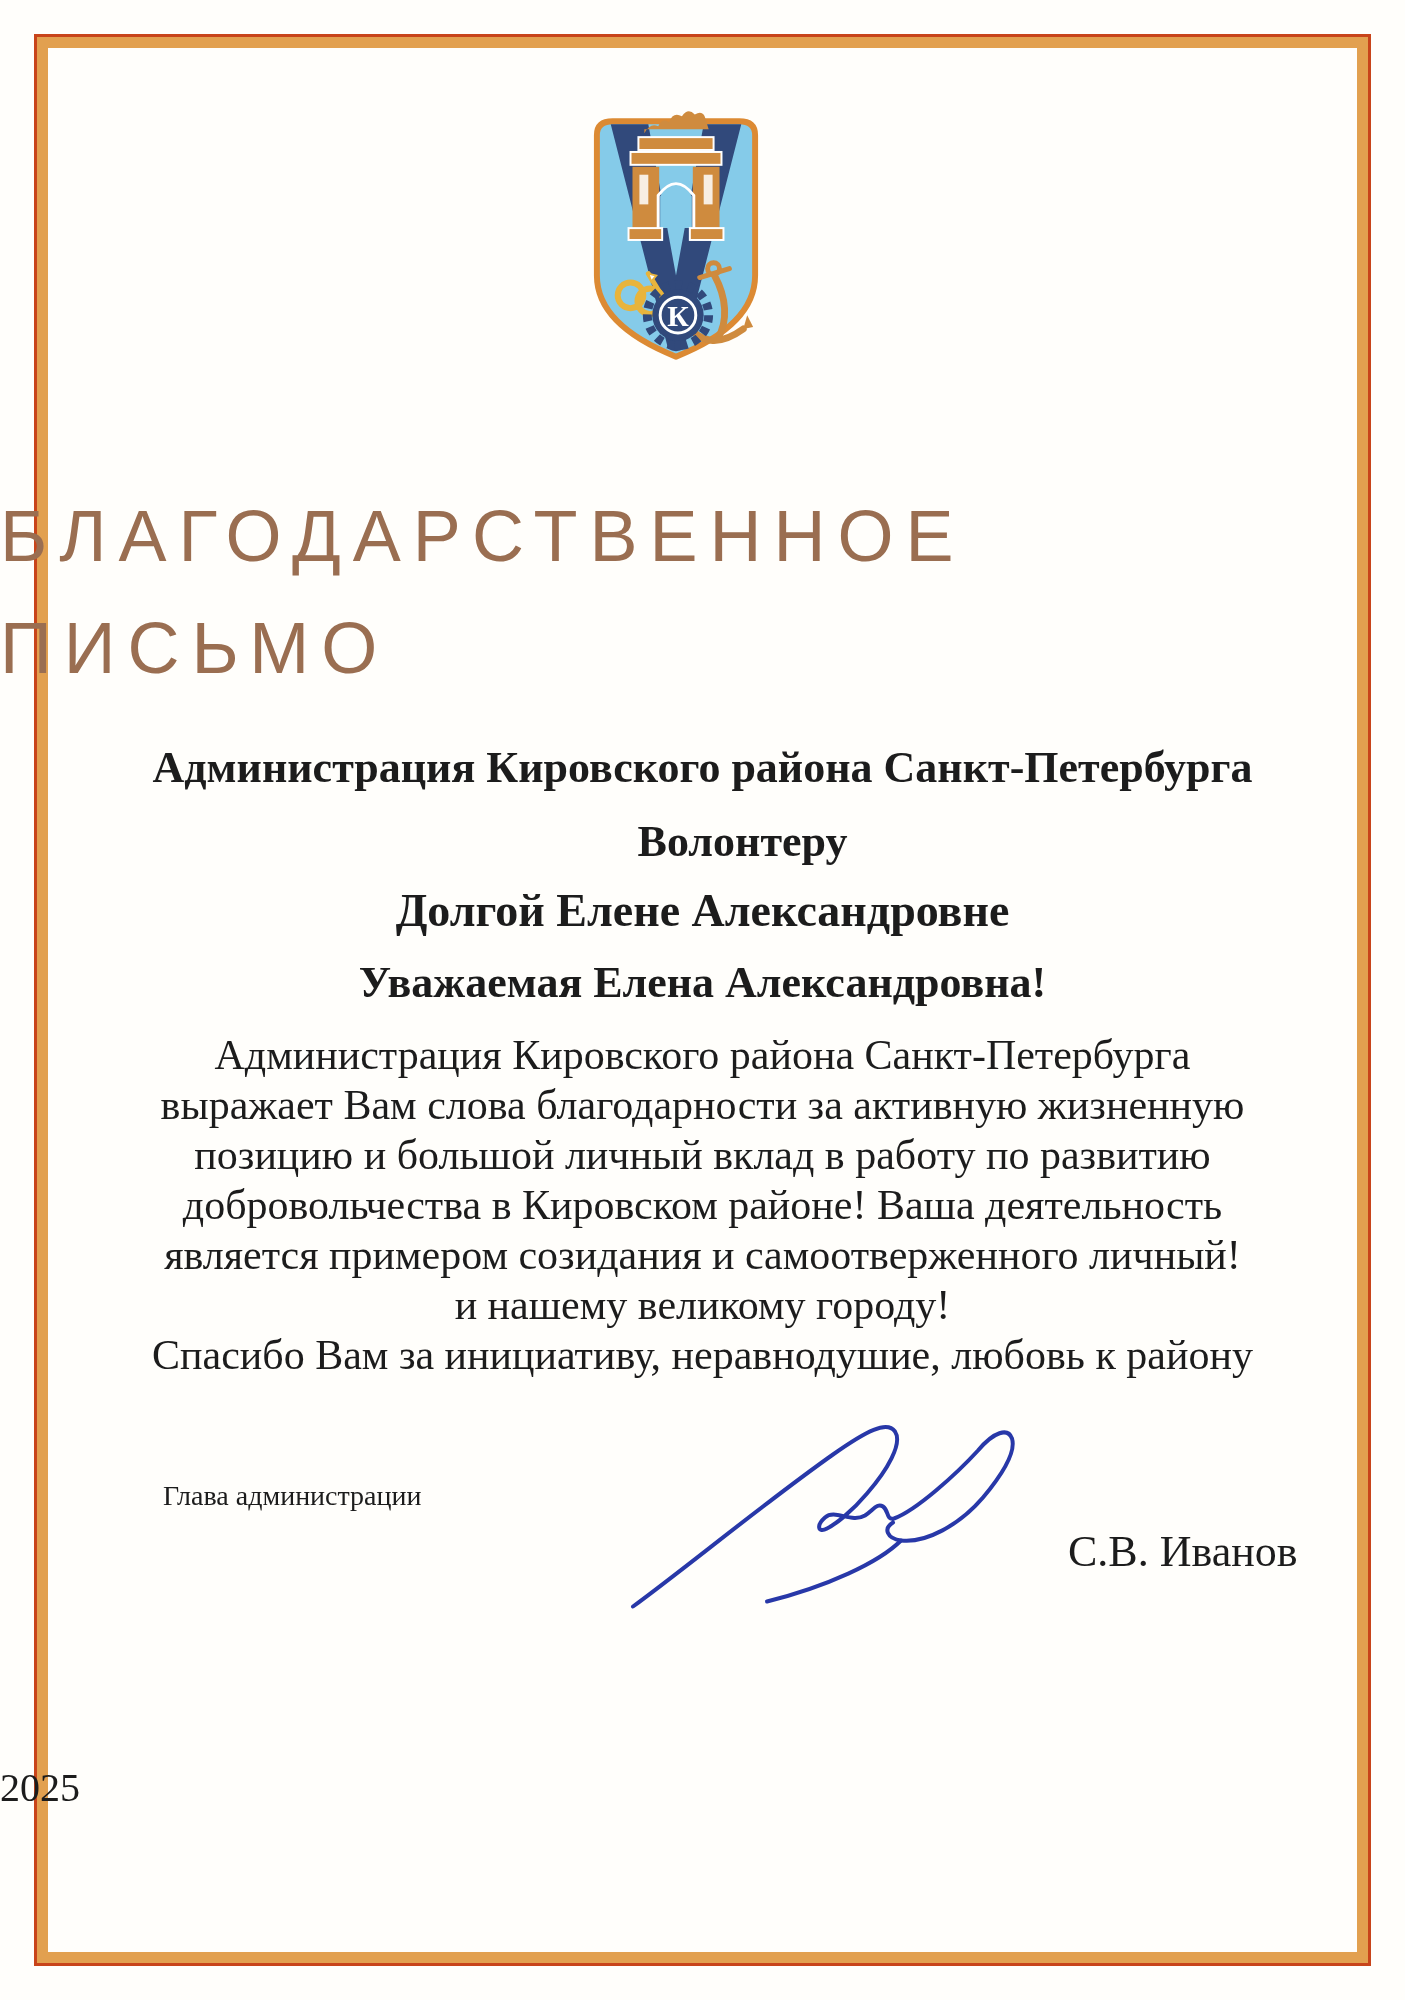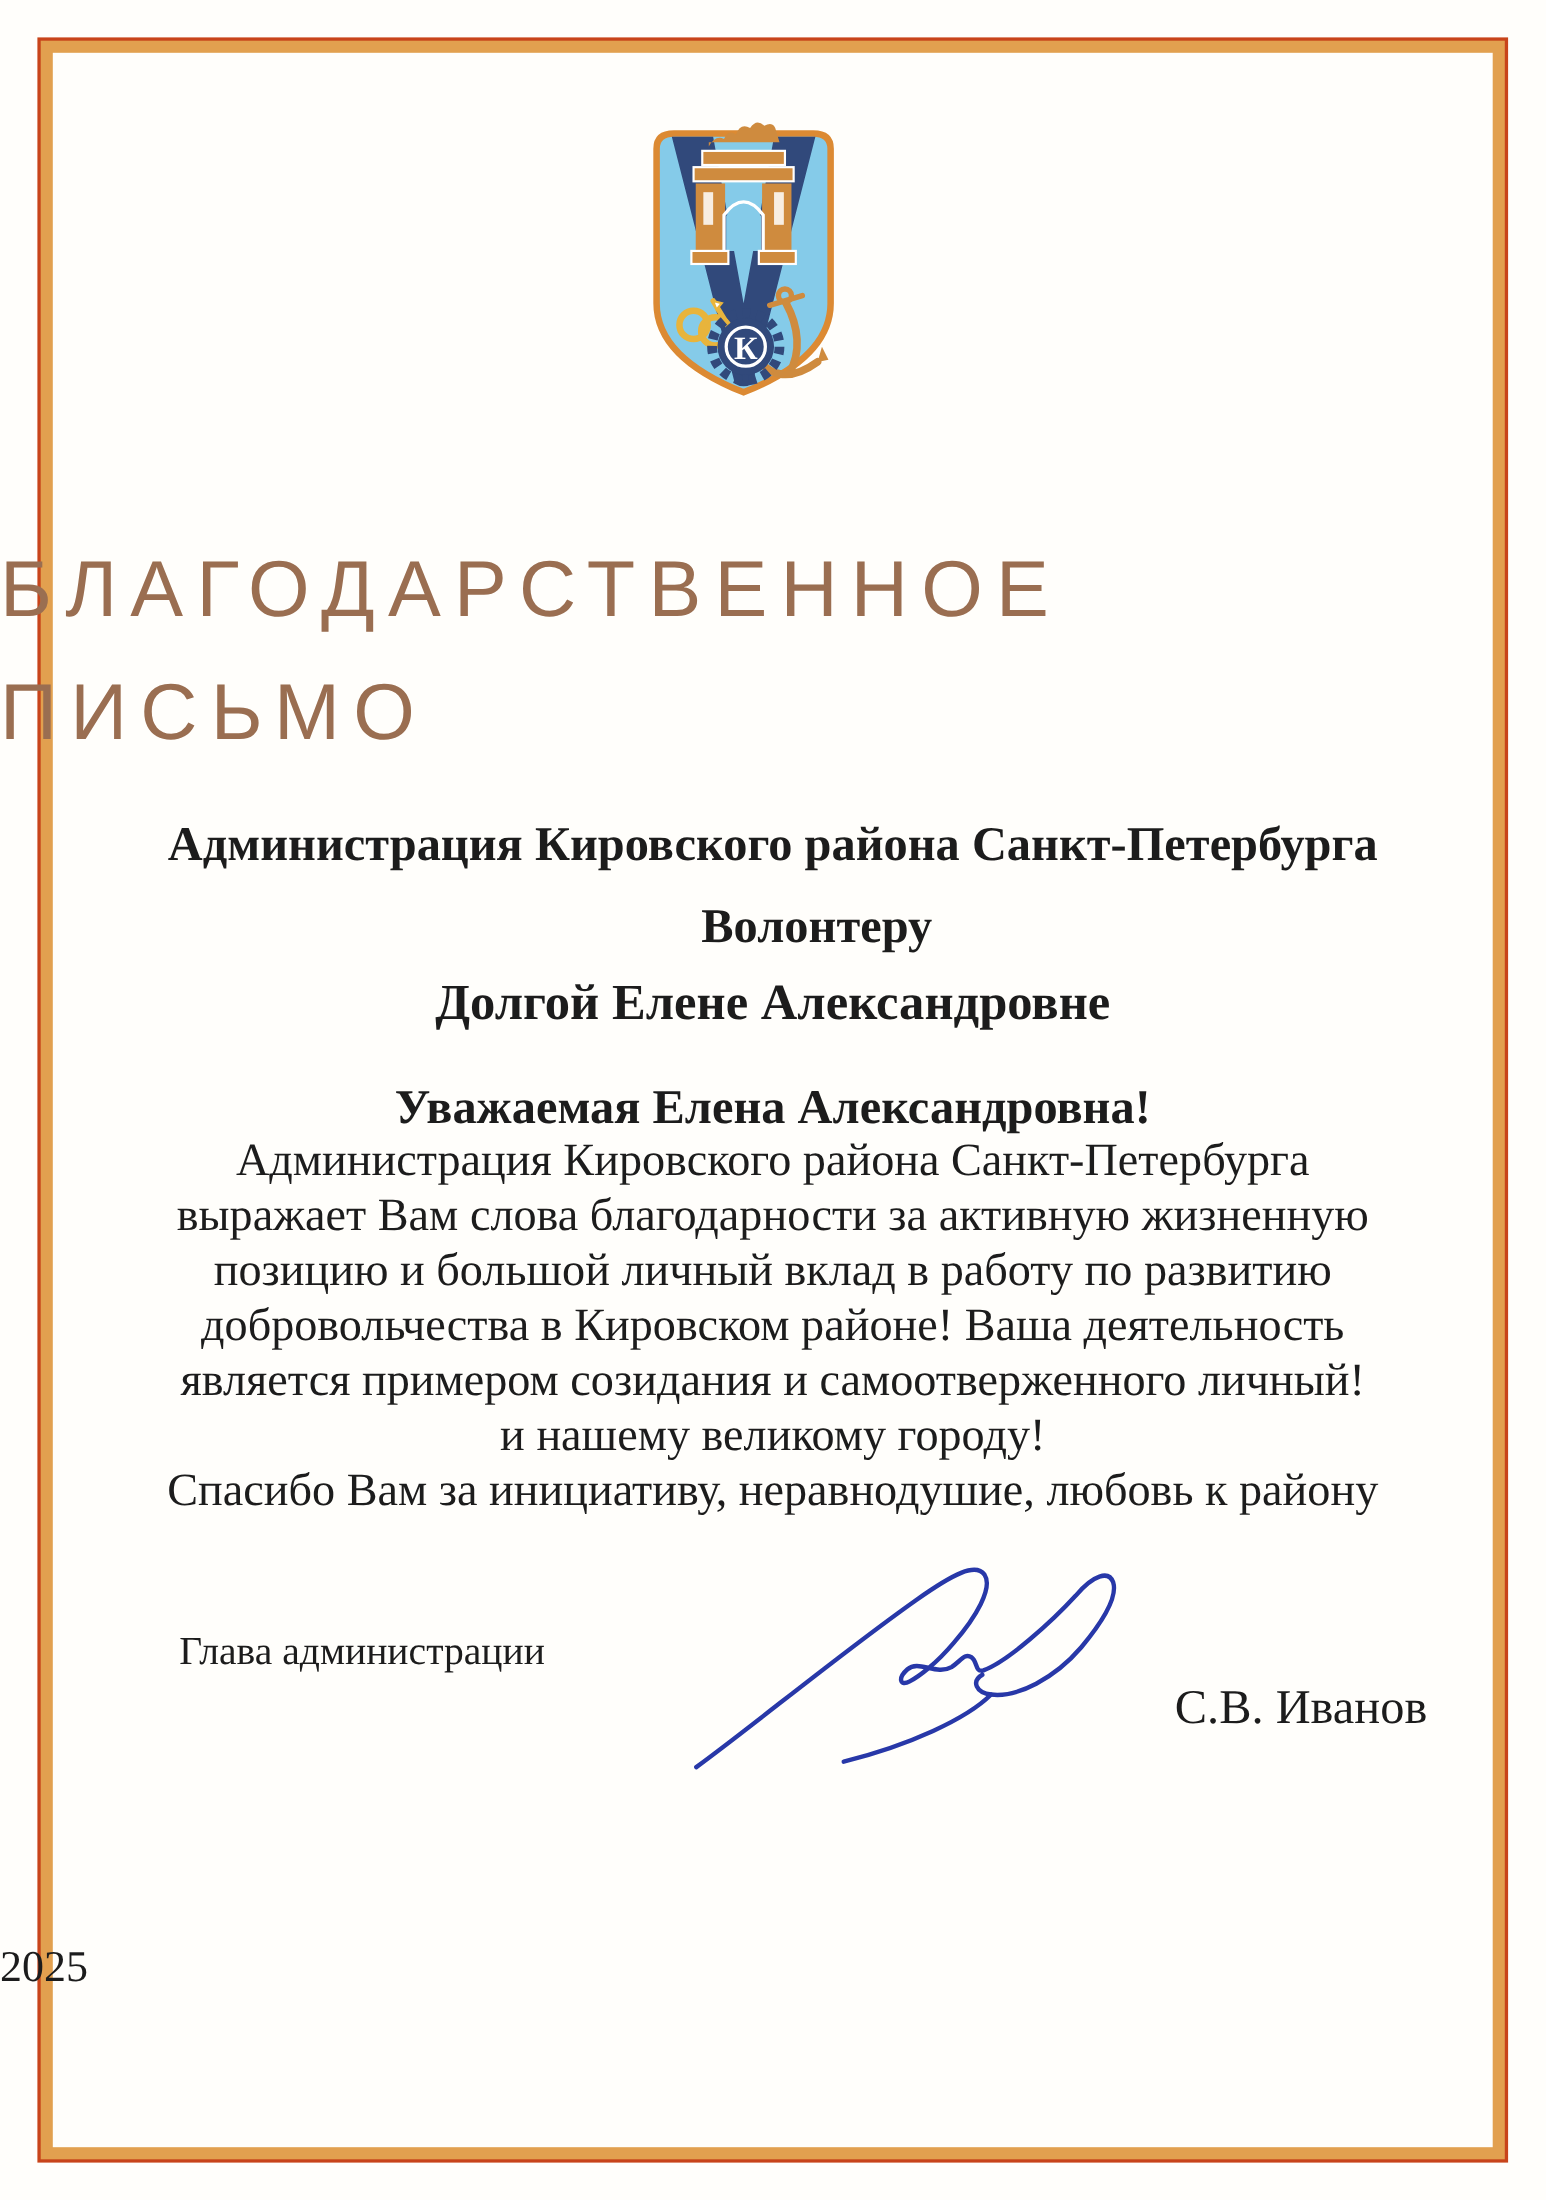--- a/index.html
+++ b/index.html
@@ -38,31 +38,31 @@
   }
   .title-1{top:500px;}
   .title-2{top:612px;}
   .center-line{
     position:absolute;left:0;width:100%;
     text-align:center;white-space:nowrap;
   }
   .issuer{top:742px;font-size:44px;font-weight:bold;}
   .role{top:816px;font-size:44px;font-weight:bold;padding-left:40px;}
   .name{top:884px;font-size:46px;font-weight:bold;}
-  .salutation{top:981px;font-size:44px;font-weight:bold;}
+  .salutation{top:957px;font-size:44px;font-weight:bold;}
   .body{
     position:absolute;
     top:1030px;left:0;width:100%;
     font-size:42px;line-height:50px;
     text-align:center;
   }
   .body-line{white-space:nowrap;}
   .signer-title{
     position:absolute;left:163px;top:1480px;
-    font-size:36px;white-space:nowrap;
+    font-size:28px;white-space:nowrap;
   }
   .signer-name{
     position:absolute;left:1068px;top:1506px;
     font-size:44px;white-space:nowrap;margin-top:20px;
   }
   .signature{
     position:absolute;left:615px;top:1408px;
     width:480px;height:205px;
   }
   .year{

